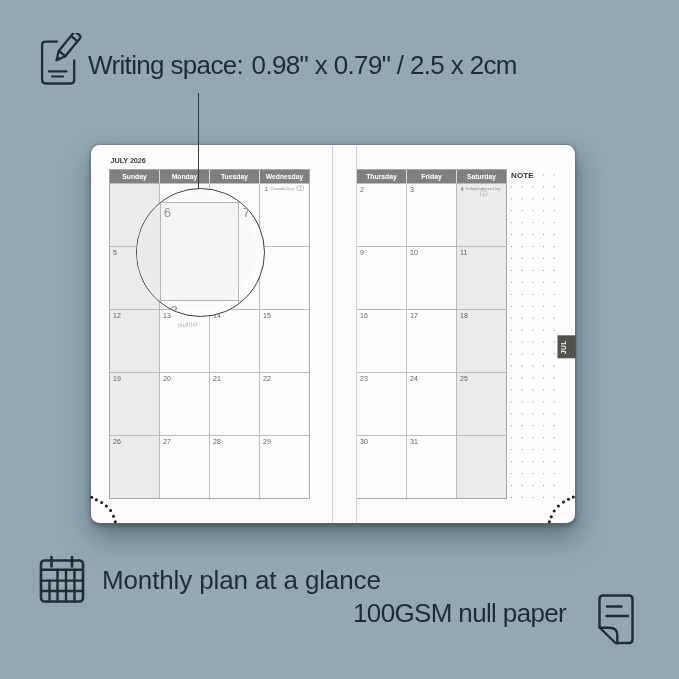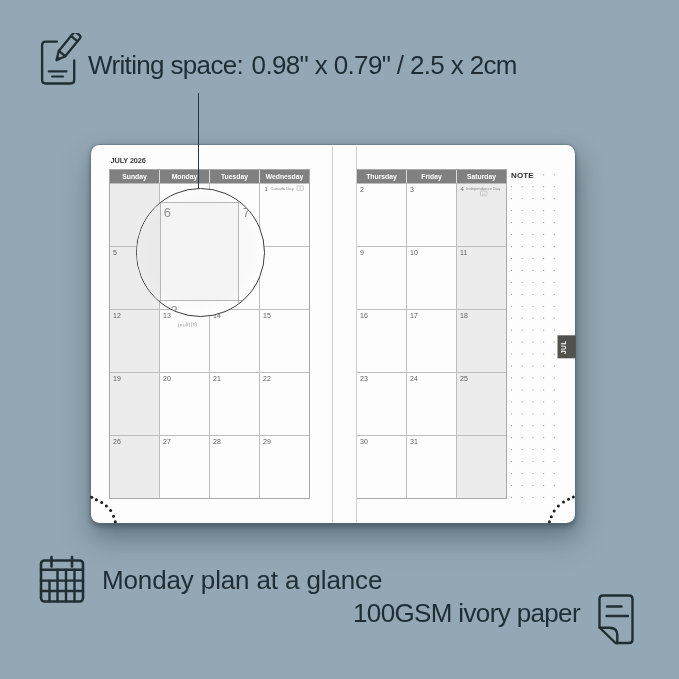--- a/index.html
+++ b/index.html
@@ -325,23 +325,23 @@
   <line x1="4" y1="14.7" x2="46" y2="14.7" stroke-width="2.4"></line>
   <line x1="4" y1="25.6" x2="46" y2="25.6" stroke-width="2.4"></line>
   <line x1="4" y1="36" x2="46" y2="36" stroke-width="2.4"></line>
   <line x1="12.5" y1="25.6" x2="12.5" y2="46.5" stroke-width="2.4"></line>
   <line x1="20.5" y1="14.7" x2="20.5" y2="46.5" stroke-width="2.4"></line>
   <line x1="29" y1="14.7" x2="29" y2="46.5" stroke-width="2.4"></line>
   <line x1="37.5" y1="14.7" x2="37.5" y2="46.5" stroke-width="2.4"></line>
  </g>
 </svg>
 
-<div class="h" style="left:102px;top:564.5px;letter-spacing:-0.13px">Monday plan at a glance</div>
-
-<div class="h" style="left:353px;top:597.5px;letter-spacing:-0.64px">100GSM ivory paper</div>
+<div class="h" style="left:102px;top:564.5px;letter-spacing:-0.13px">Monthly plan at a glance</div>
+
+<div class="h" style="left:353px;top:597.5px;letter-spacing:-0.64px">100GSM null paper</div>
 
 <svg width="42" height="56" viewBox="0 0 42 56" style="position:absolute;left:595px;top:592px">
  <g fill="none" stroke="#1f2e35" stroke-width="2.4" stroke-linecap="round" stroke-linejoin="round">
   <path d="M 34,3.5 Q 37.5,3.5 37.5,7 V 47.5 Q 37.5,51 34,51 H 20.5 L 4.5,35.5 V 7 Q 4.5,3.5 8,3.5 Z"></path>
   <path d="M 4.8,35.7 H 14.5 Q 22.3,35.9 22.3,43 V 51.3"></path>
   <line x1="12" y1="14.5" x2="26.5" y2="14.5"></line>
   <line x1="11.5" y1="24" x2="33" y2="24"></line>
  </g>
 </svg>
 

